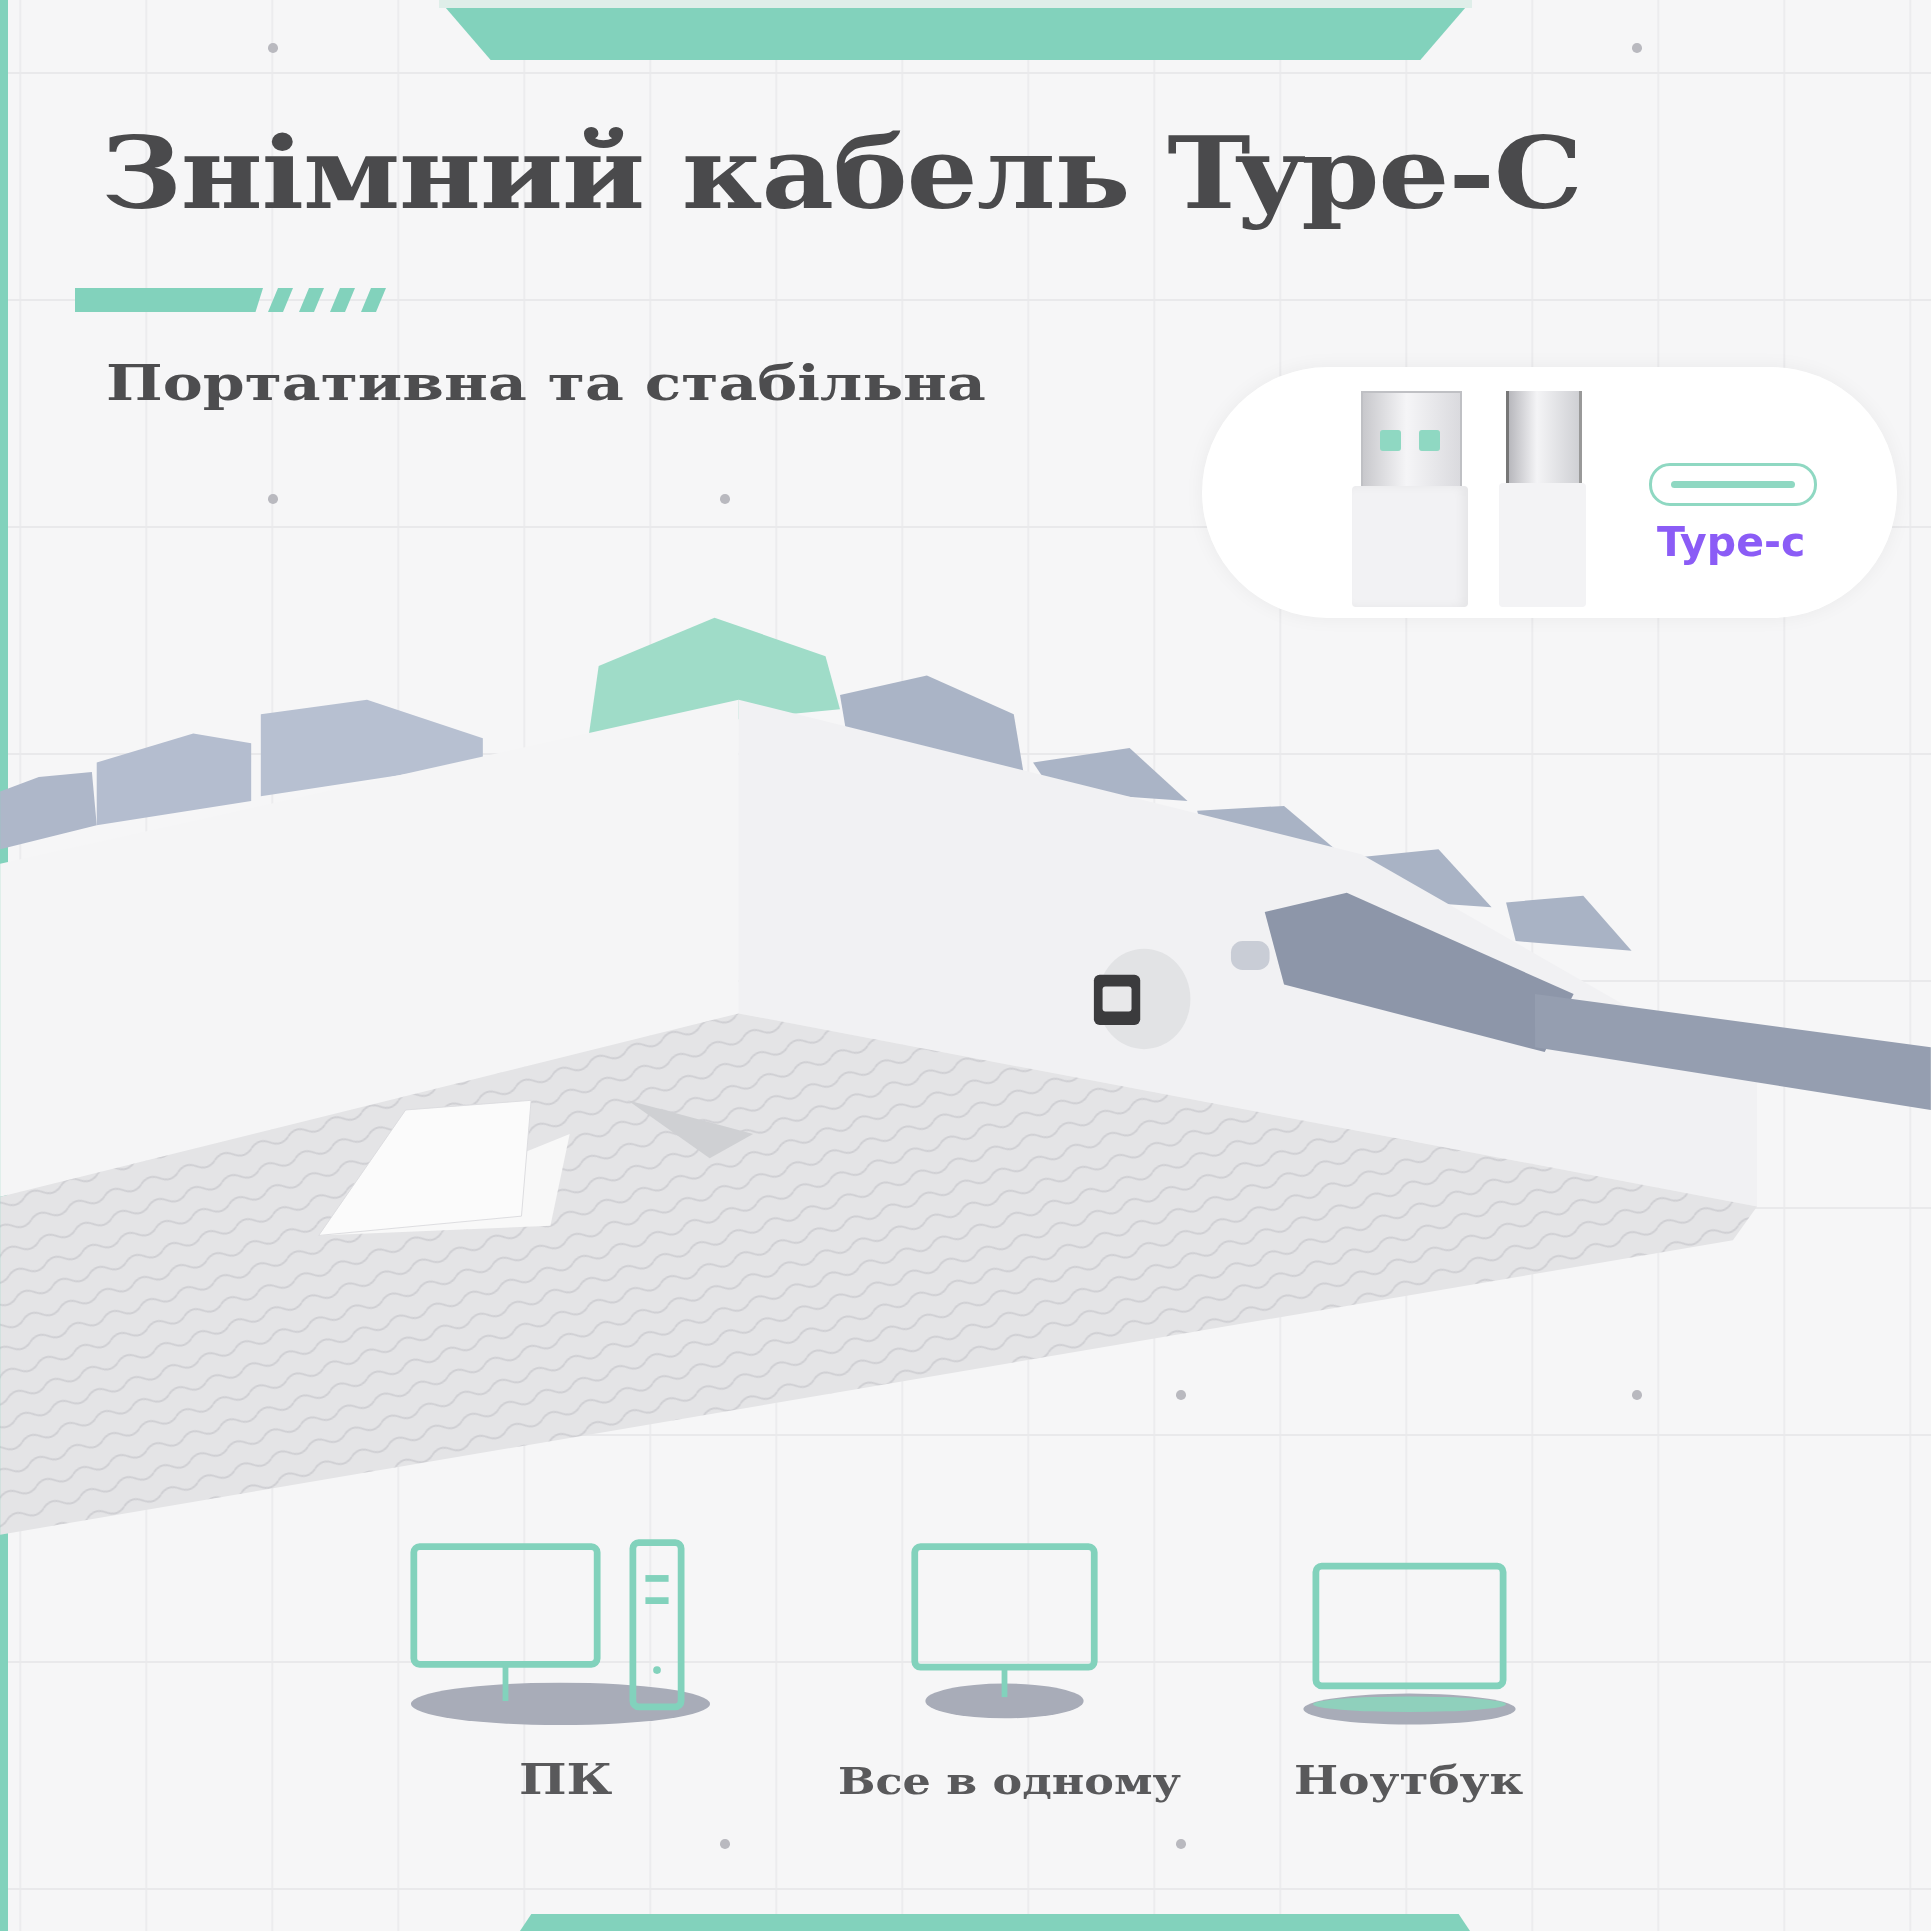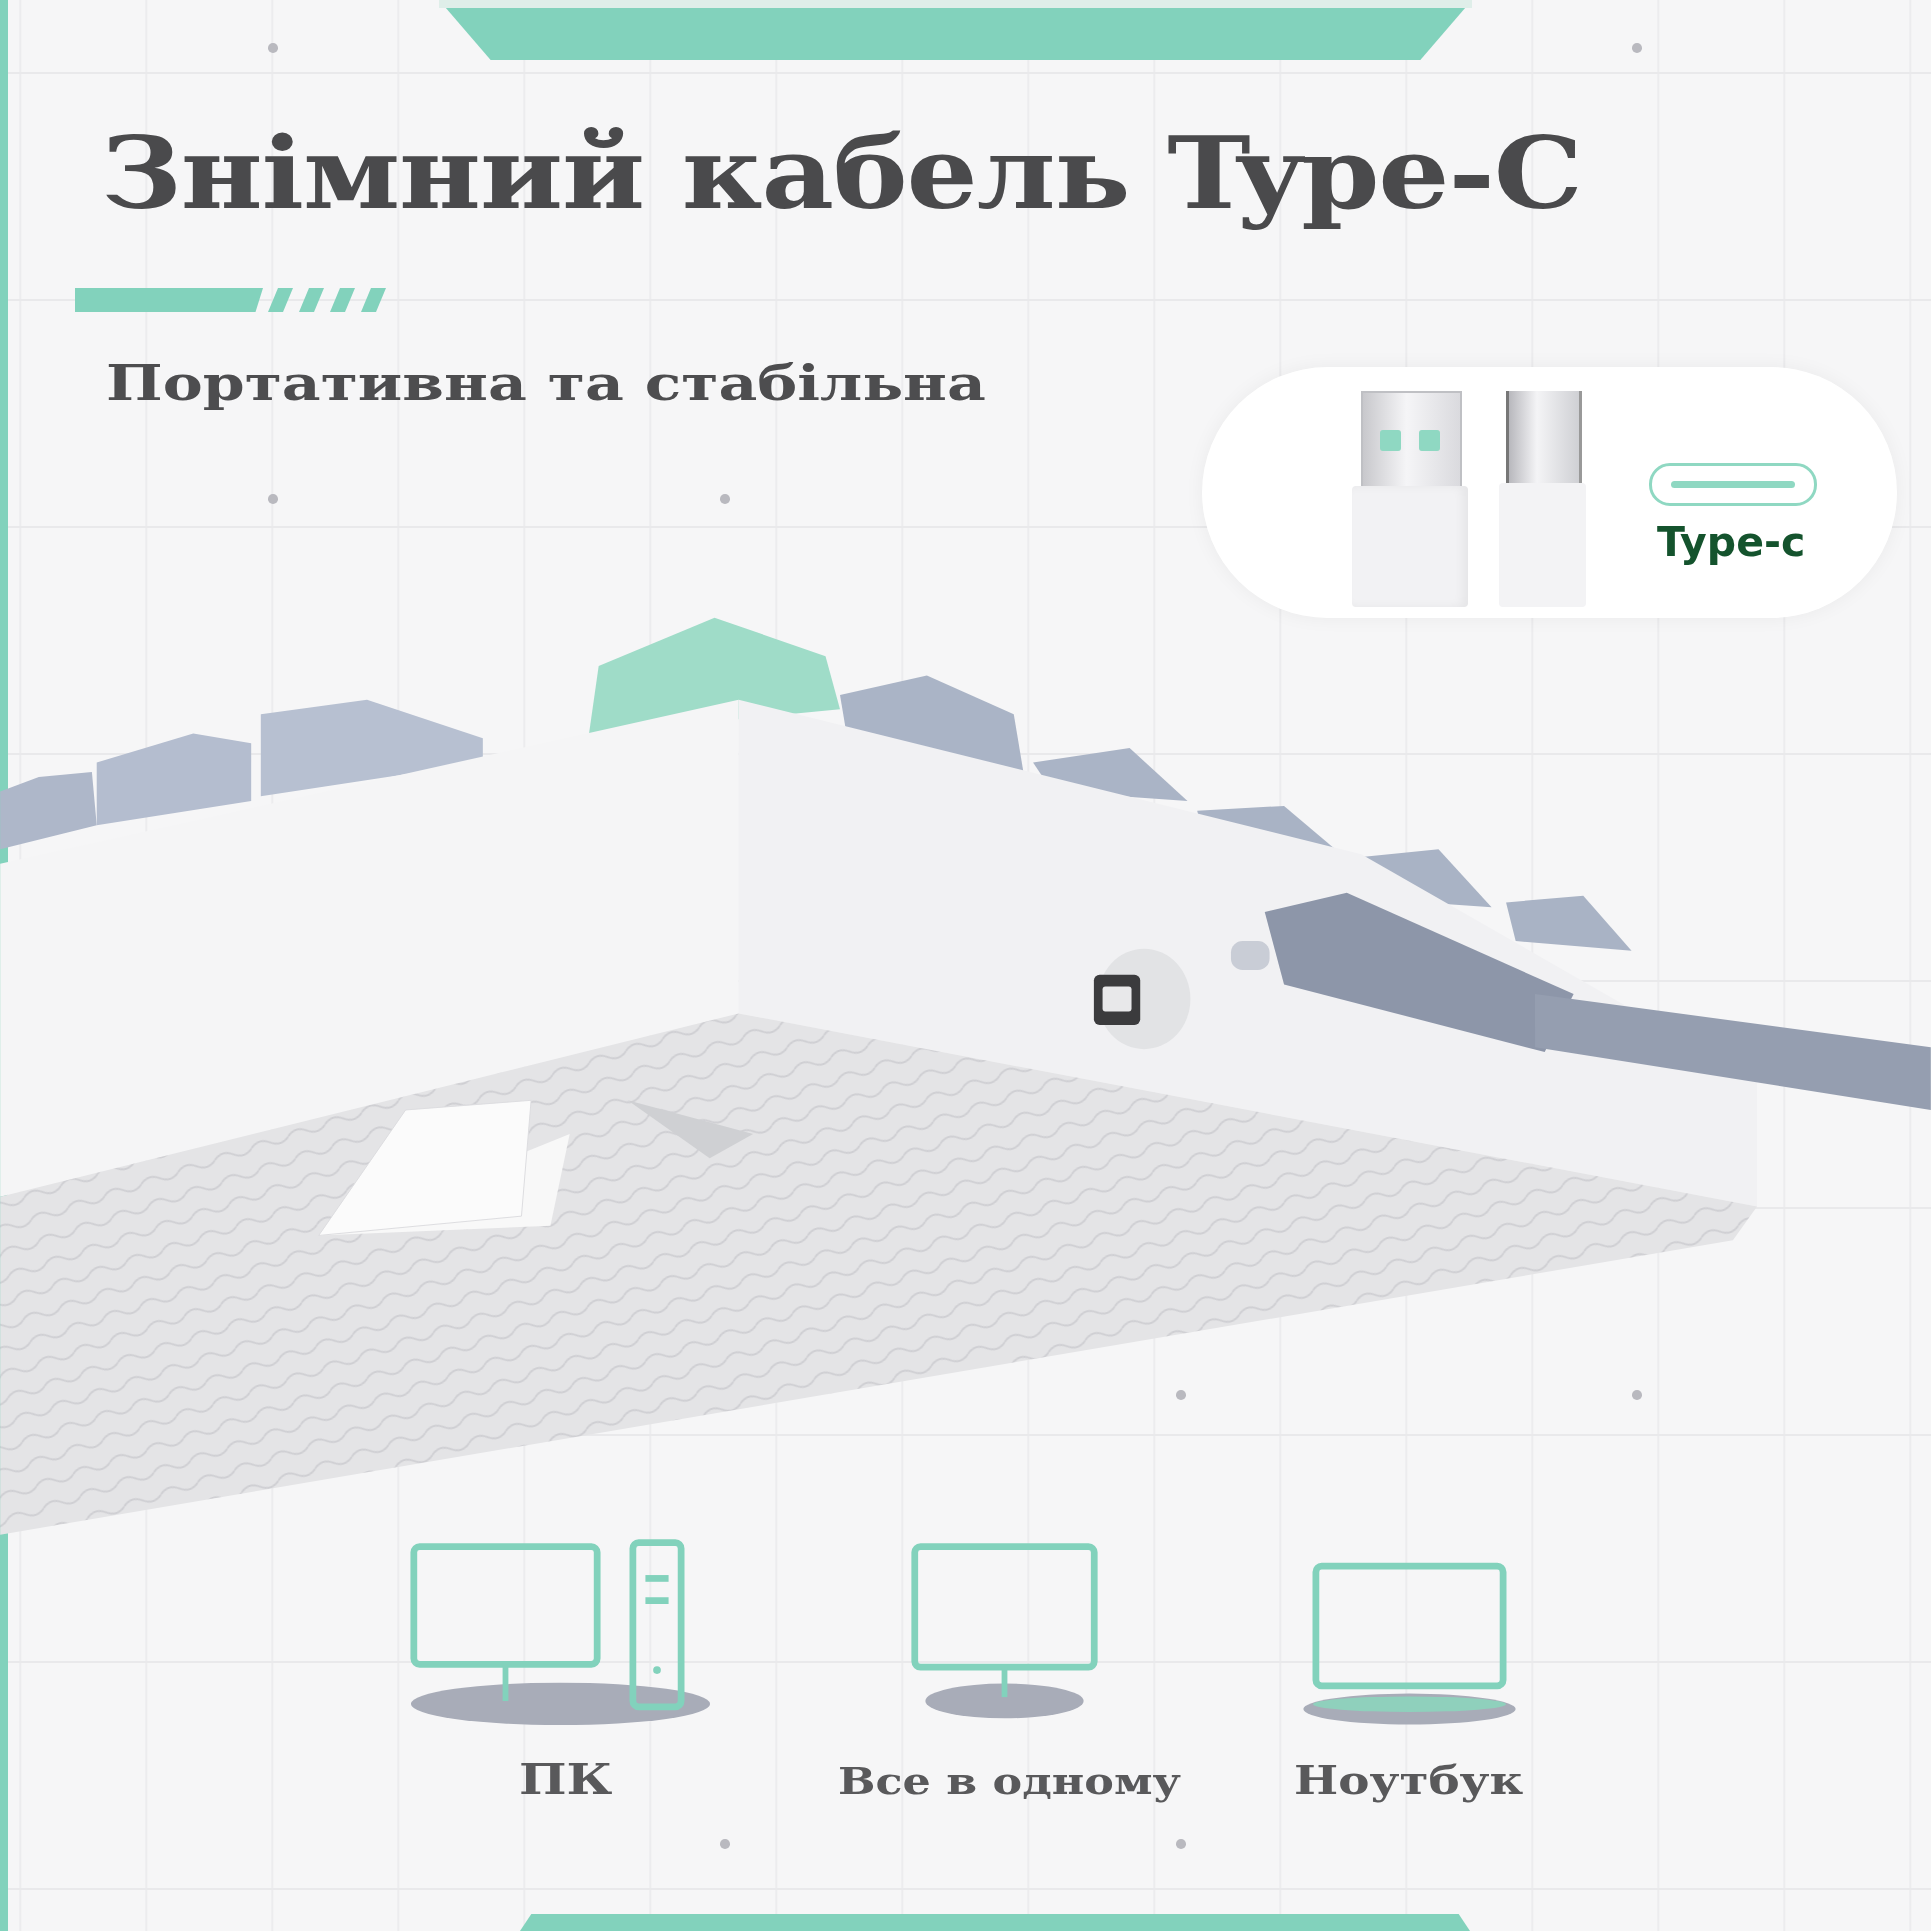--- a/index.html
+++ b/index.html
@@ -31,21 +31,21 @@
     font-size:48px; color:#4d4d4f; white-space:nowrap; transform:scaleX(1.25); transform-origin:left top; }
   .usb-card { left:1202px; top:367px; width:695px; height:251px; background:#ffffff;
     border-radius:126px; box-shadow:0 0 19.3px rgba(0,0,0,0.05); }
   .usb-a-metal { left:1361px; top:391px; width:97px; height:97px; background:linear-gradient(90deg,#c8c8cc,#f5f5f7 45%,#dadade); border:2.9px solid #bfc0c4; }
   .usb-a-pin { width:21px; height:21px; background:#8fd8c2; border-radius:2.9px; }
   .usb-a-body { left:1352px; top:486px; width:116px; height:121px; background:#f2f2f4; border-radius:3.9px; box-shadow:inset -5.8px 0 9.7px rgba(0,0,0,0.05); }
   .usb-c-metal { left:1506px; top:391px; width:70px; height:92px; background:linear-gradient(90deg,#b8b8bd,#f4f4f6 40%,#cfd0d4); border-left:3.9px solid #777; border-right:3.9px solid #999; }
   .usb-c-body { left:1499px; top:483px; width:87px; height:124px; background:#f3f3f5; border-radius:3.9px; }
   .typec-port { left:1649px; top:463px; width:162px; height:37px; border:3.9px solid #8fd8c2; border-radius:21px; }
   .typec-port::after { content:""; position:absolute; left:19.3px; right:19.3px; top:14.5px; height:7.7px; background:#8fd8c2; border-radius:3.9px; }
-  .typec-label { left:1657px; top:518px; font-family:"DejaVu Sans", sans-serif; font-size:41px; color:#14532d; font-weight:bold; }
+  .typec-label { left:1657px; top:518px; font-family:"DejaVu Sans", sans-serif; font-size:41px; color:#8b5cf6; font-weight:bold; }
   .kb { left:0; top:608px; width:1931px; height:946px; }
   .label { font-family:"DejaVu Serif", serif; font-weight:bold; font-size:42px; color:#59595b; white-space:nowrap; transform:scaleX(1.2); transform-origin:left top; }
 </style>
 </head>
 <body>
 
 <div class="abs left-rule"></div>
 <div class="abs top-band"></div>
 <div class="abs top-band-hl"></div>
 

